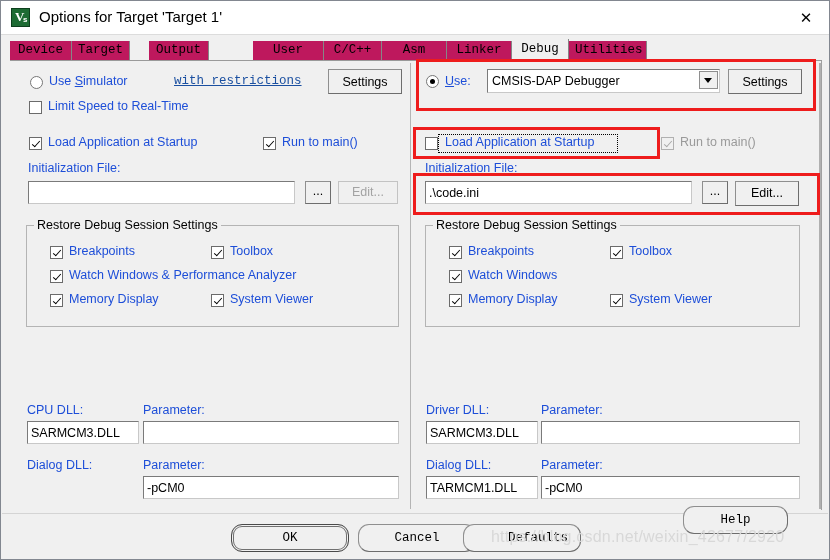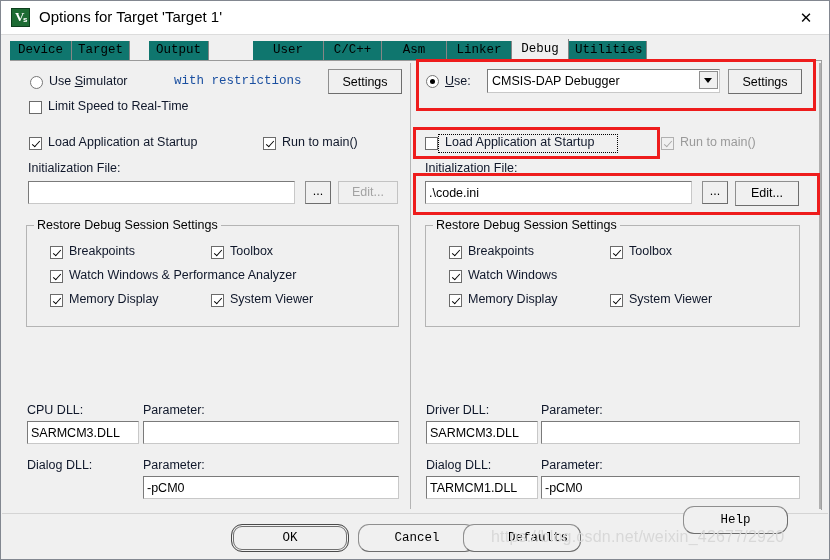--- a/index.html
+++ b/index.html
@@ -84,21 +84,21 @@
     height: 22px;
   }
   .tab {
     position: absolute;
     top: 2px;
     height: 19px;
     line-height: 19px;
     font-family: "Liberation Mono", monospace;
     font-size: 12.5px;
     color: #000000;
-    background: #0f766e;
+    background: #be185d;
     border-right: 1px solid #868686;
     padding: 0 6px;
     box-sizing: border-box;
     text-align: center;
     white-space: nowrap;
     cursor: default;
   }
   .tab.active {
     top: 0px;
     height: 21px;
@@ -137,21 +137,21 @@
     left: 818px; top: 62px;
     width: 2px; height: 446px;
     background: #b0b0b0;
   }
 
   
   .lbl {
     position: absolute;
     white-space: nowrap;
     font-size: 12.5px;
-    color: #0f172a;
+    color: #1d4ed8;
   }
   .lbl.dis { color: #9a9a9a; }
   .lbl u { text-decoration: underline; }
 
   .radio {
     position: absolute;
     width: 13px; height: 13px;
     border-radius: 50%;
     background: #ffffff;
     border: 1px solid #767676;
@@ -256,20 +256,21 @@
     border-left: 4.5px solid transparent;
     border-right: 4.5px solid transparent;
     border-top: 5px solid #000000;
   }
 
   .link {
     position: absolute;
     font-family: "Liberation Mono", monospace;
     font-size: 12.5px;
     color: #1a4fa0;
+    text-decoration: underline;
     white-space: nowrap;
     cursor: default;
   }
 
   .group {
     position: absolute;
     border: 1px solid #b4b4b4;
     box-sizing: border-box;
   }
   .group-title {

